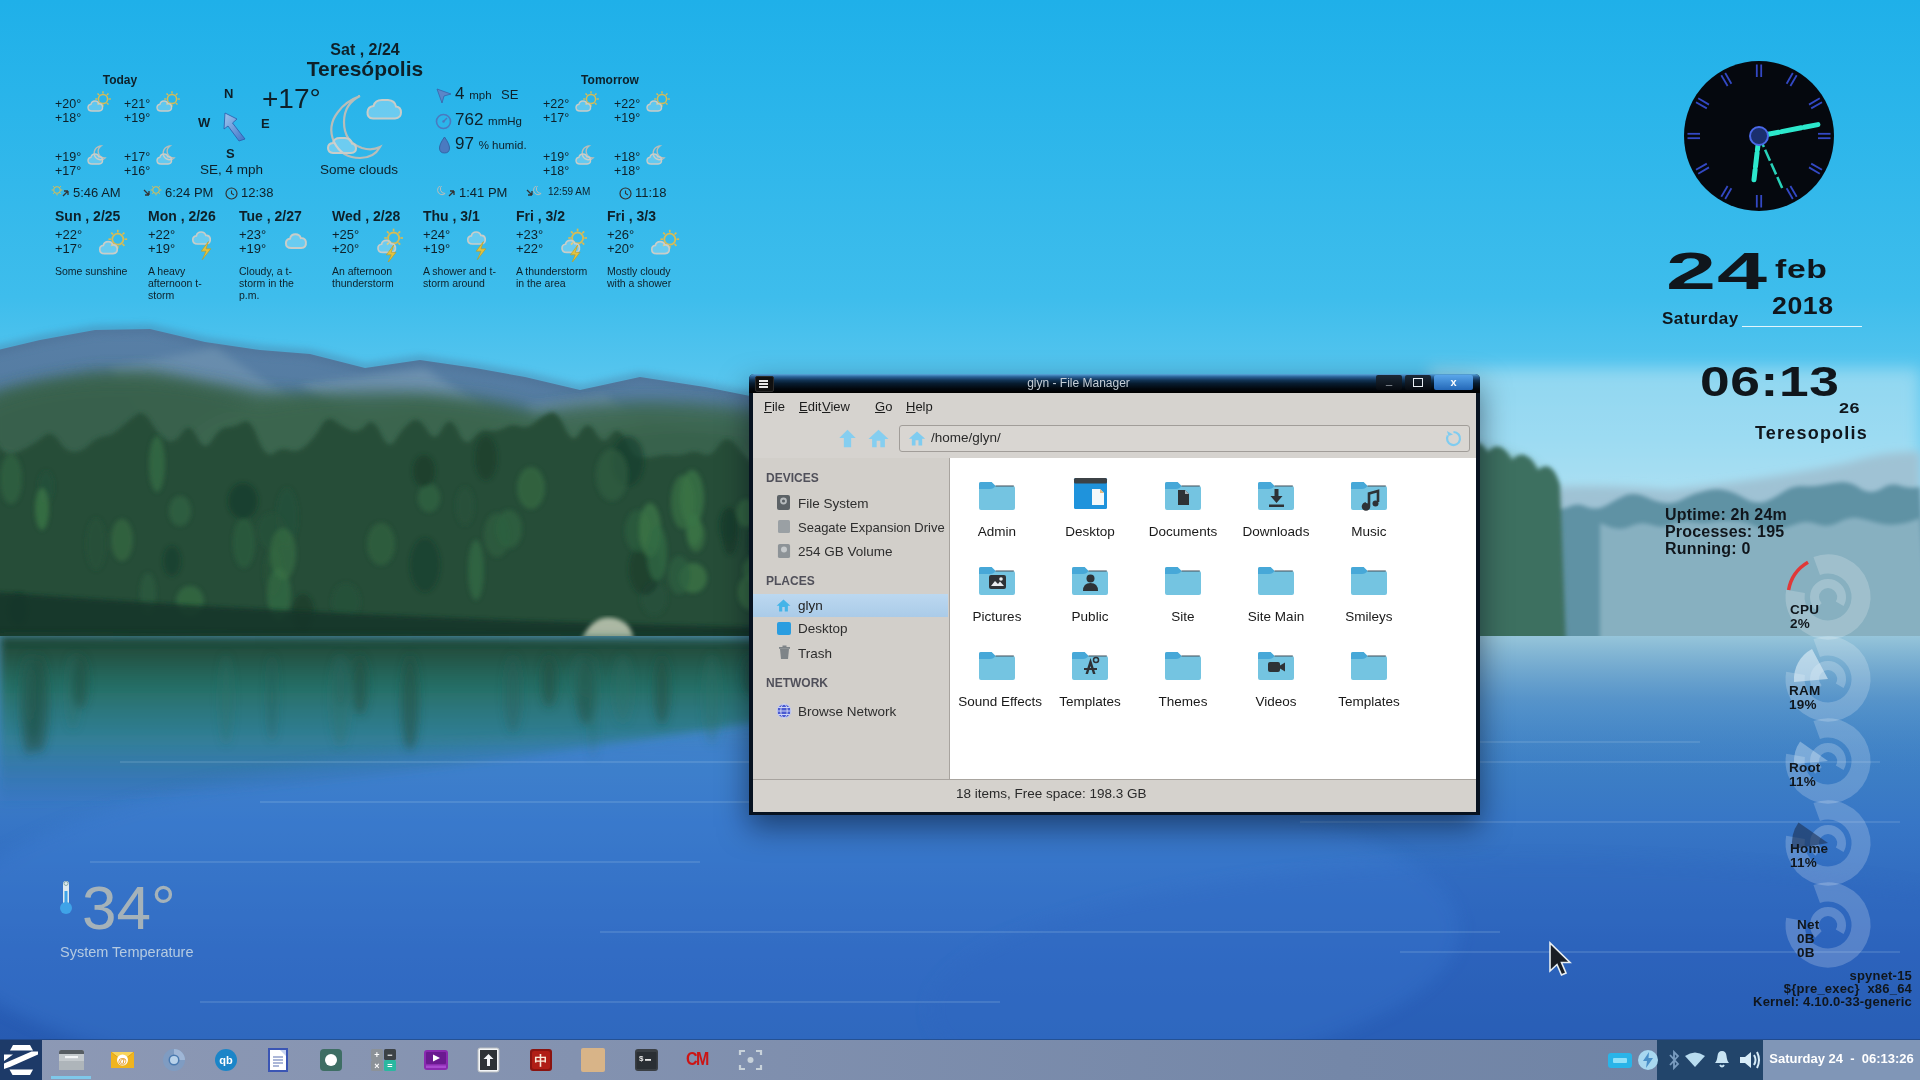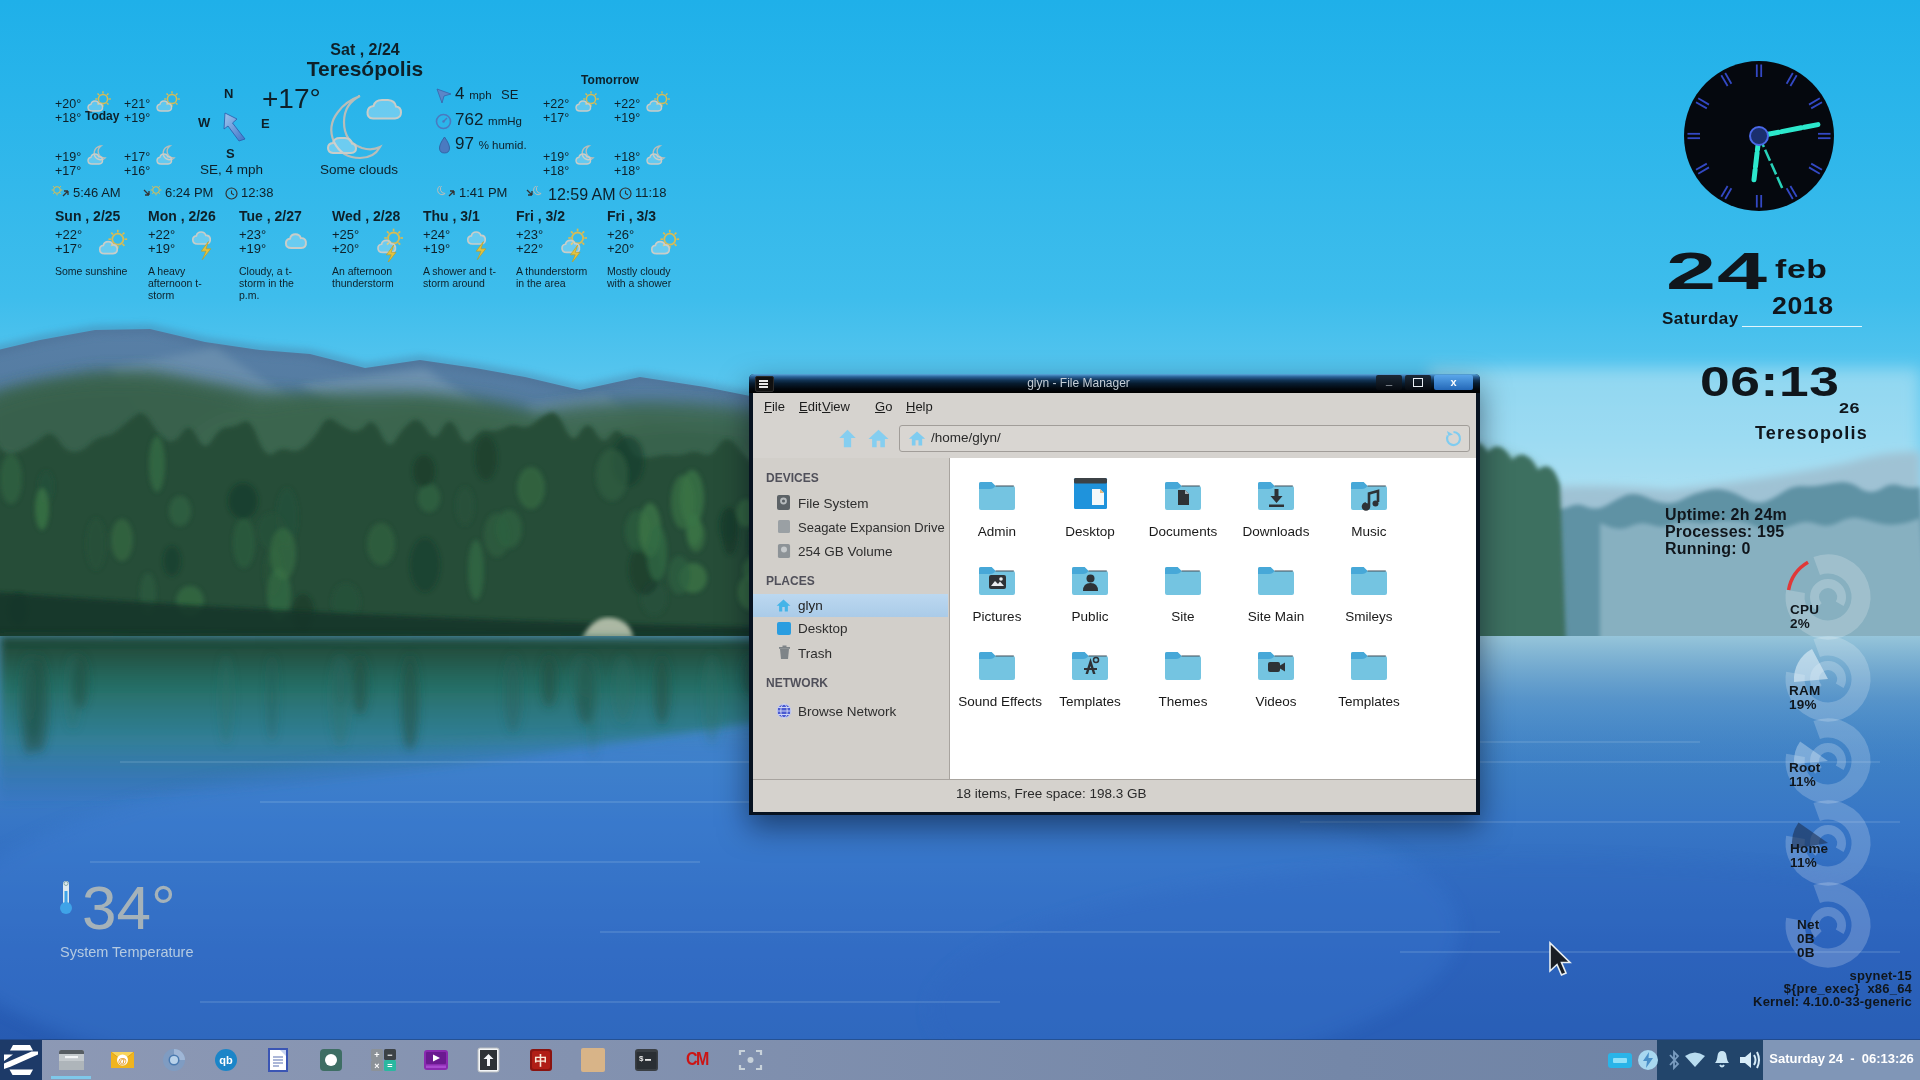--- a/index.html
+++ b/index.html
@@ -238,21 +238,21 @@
 <symbol id="w_sun" viewBox="0 0 20 20">
           <use href="#sun_s" width="20" height="20"></use>
         </symbol>
 <symbol id="w_moon" viewBox="0 0 20 20">
           <use href="#moon_s" width="20" height="20"></use>
         </symbol>
 </defs>
 </svg>
 <div class="wtxt" style="left:285px;top:41px;width:160px;text-align:center;font-weight:bold;font-size:16px;">Sat , 2/24</div>
 <div class="wtxt" style="left:285px;top:57px;width:160px;text-align:center;font-weight:bold;font-size:21px;">Teresópolis</div>
-<div class="wtxt" style="left:85px;top:74px;width:70px;font-weight:bold;font-size:12px;margin-top:36px;">Today</div>
+<div class="wtxt" style="left:85px;top:74px;width:70px;text-align:center;font-weight:bold;font-size:12px;">Today</div>
 <div class="wtxt" style="left:565px;top:74px;width:90px;text-align:center;font-weight:bold;font-size:12px;">Tomorrow</div>
 <div class="wtxt" style="left:55px;top:97px;font-size:12.5px;">+20°<br>+18°</div>
 <div class="wtxt" style="left:124px;top:97px;font-size:12.5px;">+21°<br>+19°</div>
 <div class="wtxt" style="left:55px;top:150px;font-size:12.5px;">+19°<br>+17°</div>
 <div class="wtxt" style="left:124px;top:150px;font-size:12.5px;">+17°<br>+16°</div>
 <div class="wtxt" style="left:543px;top:97px;font-size:12.5px;">+22°<br>+17°</div>
 <div class="wtxt" style="left:614px;top:97px;font-size:12.5px;">+22°<br>+19°</div>
 <div class="wtxt" style="left:543px;top:150px;font-size:12.5px;">+19°<br>+18°</div>
 <div class="wtxt" style="left:614px;top:150px;font-size:12.5px;">+18°<br>+18°</div>
 <svg class="abs" style="left:84px;top:88px" width="30" height="30">
@@ -335,21 +335,21 @@
 <div class="wtxt" style="left:241px;top:186px;font-size:13px;">12:38</div>
 <svg class="abs" style="left:436px;top:186px" width="20" height="14" viewBox="0 0 20 14">
       <use href="#w_moon" x="0" y="-3" width="14" height="14"></use>
       <path d="M13,10 L18,5 M18,5 h-4 M18,5 v4" stroke="#333" stroke-width="1.3" fill="none"></path>
     </svg>
 <div class="wtxt" style="left:459px;top:186px;font-size:13px;">1:41 PM</div>
 <svg class="abs" style="left:525px;top:186px" width="20" height="14" viewBox="0 0 20 14">
       <path d="M2,4 L7,9 M7,9 h-4 M7,9 v-4" stroke="#333" stroke-width="1.3" fill="none"></path>
       <use href="#w_moon" x="7" y="-3" width="14" height="14"></use>
     </svg>
-<div class="wtxt" style="left:548px;top:186px;font-size:16px;">12:59 AM</div>
+<div class="wtxt" style="left:548px;top:186px;font-size:10px;">12:59 AM</div>
 <svg class="abs" style="left:619px;top:187px" width="13" height="13" viewBox="0 0 13 13">
       <circle cx="6.5" cy="6.5" r="5.5" fill="none" stroke="#333" stroke-width="1.2"></circle>
       <path d="M6.5,3.5 V6.5 L9,8" stroke="#333" stroke-width="1.1" fill="none"></path>
     </svg>
 <div class="wtxt" style="left:635px;top:186px;font-size:13px;">11:18</div>
 
 <div class="wtxt" style="left:55px;top:208px;font-weight:bold;font-size:14px;">Sun , 2/25</div>
 <div class="wtxt" style="left:55px;top:228px;font-size:13px;line-height:1.1">+22°<br>+17°</div>
 <svg class="abs" style="left:95px;top:226px" width="36" height="36">
       <use href="#w_sc" width="36" height="36"></use>

